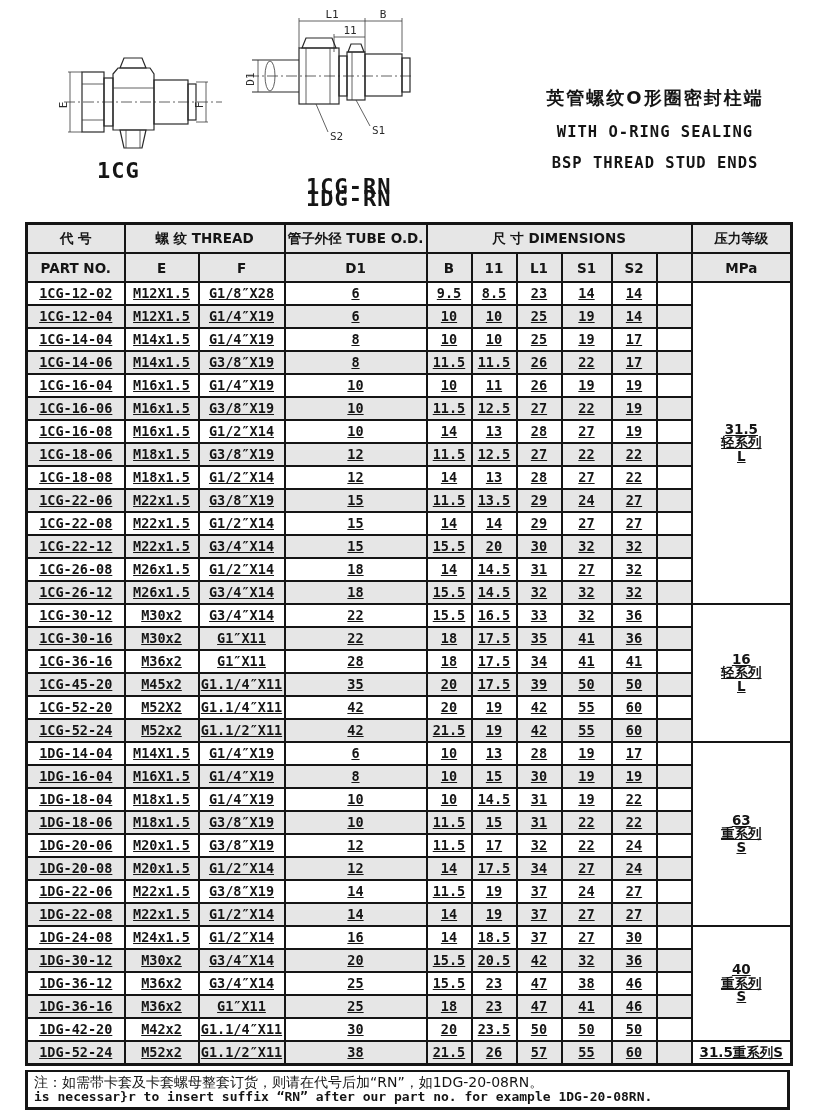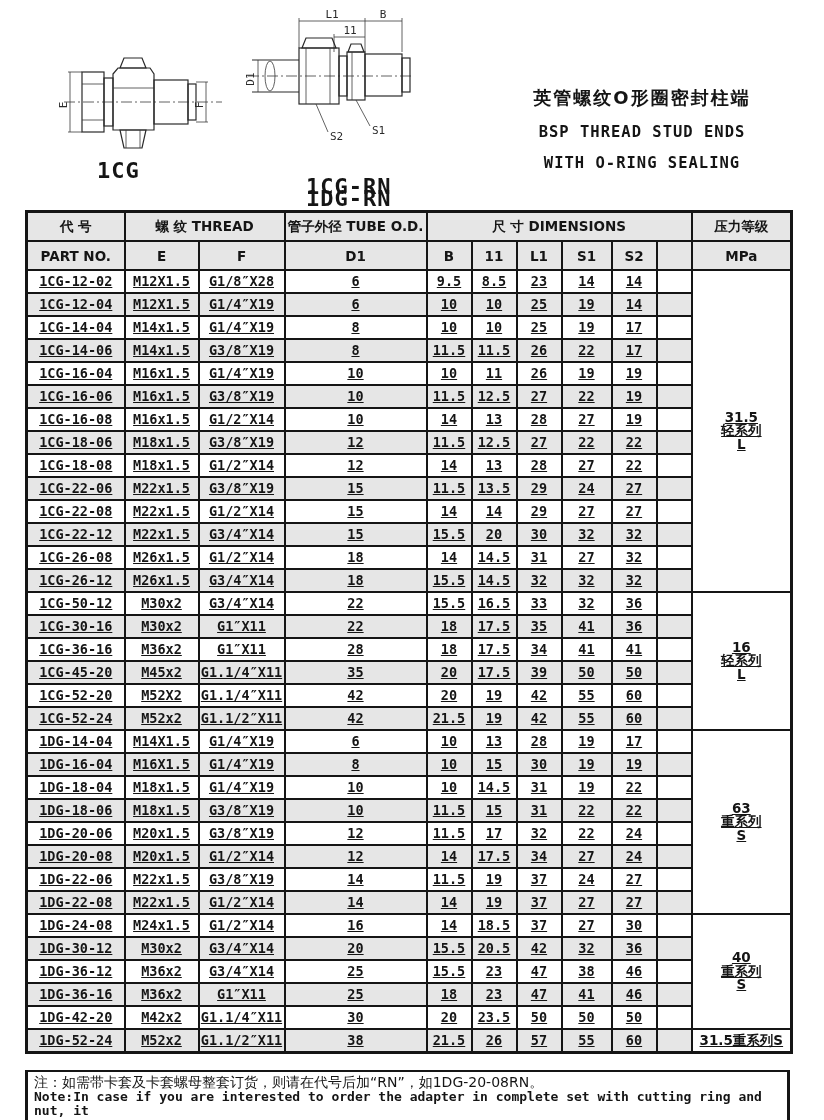--- a/index.html
+++ b/index.html
@@ -10,26 +10,26 @@
   .drawing{position:absolute;}
   #left-drawing{left:58px;top:44px;}
   #right-drawing{left:244px;top:8px;}
   .model-label{position:absolute;font-weight:bold;font-size:22px;letter-spacing:1px;font-family:"DejaVu Sans Mono",monospace;}
   #model-1cg{left:84px;top:158px;margin-left:13px;}
   #model-1dg{left:84px;top:186px;margin-top:39px;}
   #model-1cgrn{left:306px;top:174px;}
   #model-1dgrn{left:306px;top:186px;}
 
   
-  .title-block{position:absolute;left:488px;top:86px;width:308px;text-align:center;font-weight:bold;}
+  .title-block{position:absolute;left:501px;top:86px;width:308px;text-align:center;font-weight:bold;}
   .title-cn{font-size:18px;letter-spacing:2px;font-family:"DejaVu Sans",sans-serif;}
   .title-en{font-size:15.5px;margin-top:13px;letter-spacing:1px;font-family:"DejaVu Sans Mono",monospace;}
 
   
-  table.spec{position:absolute;left:25px;top:210px;width:765px;border-collapse:collapse;table-layout:fixed;
+  table.spec{position:absolute;left:25px;top:222px;width:765px;border-collapse:collapse;table-layout:fixed;
              border:3px solid #151515;}
   .spec th,.spec td{border:2px solid #151515;padding:0;text-align:center;vertical-align:middle;
              font-weight:bold;overflow:hidden;white-space:nowrap;}
   .spec th{font-size:13.5px;height:27px;background:#e6e6e6;font-family:"DejaVu Sans","DejaVu Sans Mono",sans-serif;}
   .spec td{font-size:13.5px;height:21px;line-height:1;}
   .spec tbody tr{height:21px;text-decoration:underline;}
   .spec tbody tr:nth-child(even){background:#e6e6e6;}
   .c-press{background:#fff !important;font-size:14px;line-height:1.4;white-space:normal !important;
            font-family:"DejaVu Sans","DejaVu Sans Mono",sans-serif;}
   .c-press-inline{font-size:12.5px;}
@@ -134,22 +134,22 @@
     <line class="dwg-thin" x1="72" y1="96" x2="84" y2="124"></line>
     <text class="dwg-text" x="86" y="132">S2</text>
     <line class="dwg-thin" x1="112" y1="92" x2="126" y2="118"></line>
     <text class="dwg-text" x="128" y="126">S1</text>
   </svg>
   <div class="model-label" id="model-1cgrn">1CG-RN</div>
   <div class="model-label" id="model-1dgrn">1DG-RN</div>
 
   <div class="title-block">
     <div class="title-cn">英管螺纹O形圈密封柱端</div>
+    <div class="title-en">WITH O-RING SEALING</div>
     <div class="title-en">BSP THREAD STUD ENDS</div>
-    <div class="title-en">WITH O-RING SEALING</div>
   </div>
 
   <table class="spec">
     <colgroup>
       <col style="width:98px">
         <col style="width:74px">
         <col style="width:86px">
         <col style="width:142px">
       <col style="width:45px">
         <col style="width:45px">
@@ -345,21 +345,21 @@
           <td class="c-f">G3/4″X14</td>
           <td class="c-d1">18</td>
           <td class="c-b">15.5</td>
           <td class="c-l1s">14.5</td>
           <td class="c-l1">32</td>
           <td class="c-s1">32</td>
           <td class="c-s2">32</td>
           <td class="c-spare"></td>
         </tr>
         <tr>
-          <td class="c-part">1CG-50-12</td>
+          <td class="c-part">1CG-30-12</td>
           <td class="c-e">M30x2</td>
           <td class="c-f">G3/4″X14</td>
           <td class="c-d1">22</td>
           <td class="c-b">15.5</td>
           <td class="c-l1s">16.5</td>
           <td class="c-l1">33</td>
           <td class="c-s1">32</td>
           <td class="c-s2">36</td>
           <td class="c-spare"></td>
           <td rowspan="6" class="c-press">16<br>轻系列<br>L</td>
@@ -593,17 +593,16 @@
           <td class="c-s1">55</td>
           <td class="c-s2">60</td>
           <td class="c-spare"></td>
           <td rowspan="1" class="c-press c-press-inline">31.5重系列S</td>
         </tr>
       </tbody>
   </table>
 
   <div class="note-box">
     <div class="note-cn">注：如需带卡套及卡套螺母整套订货，则请在代号后加“RN”，如1DG-20-08RN。</div>
-    <div class="note-en">Note:In case if you are interested to order the adapter in complete set with cutting ring and nut, it</div>
     <div class="note-en">is necessar}r to insert suffix “RN”  after our part no. for example 1DG-20-08RN.</div>
   </div>
 
 </div>
 
 </body></html>

